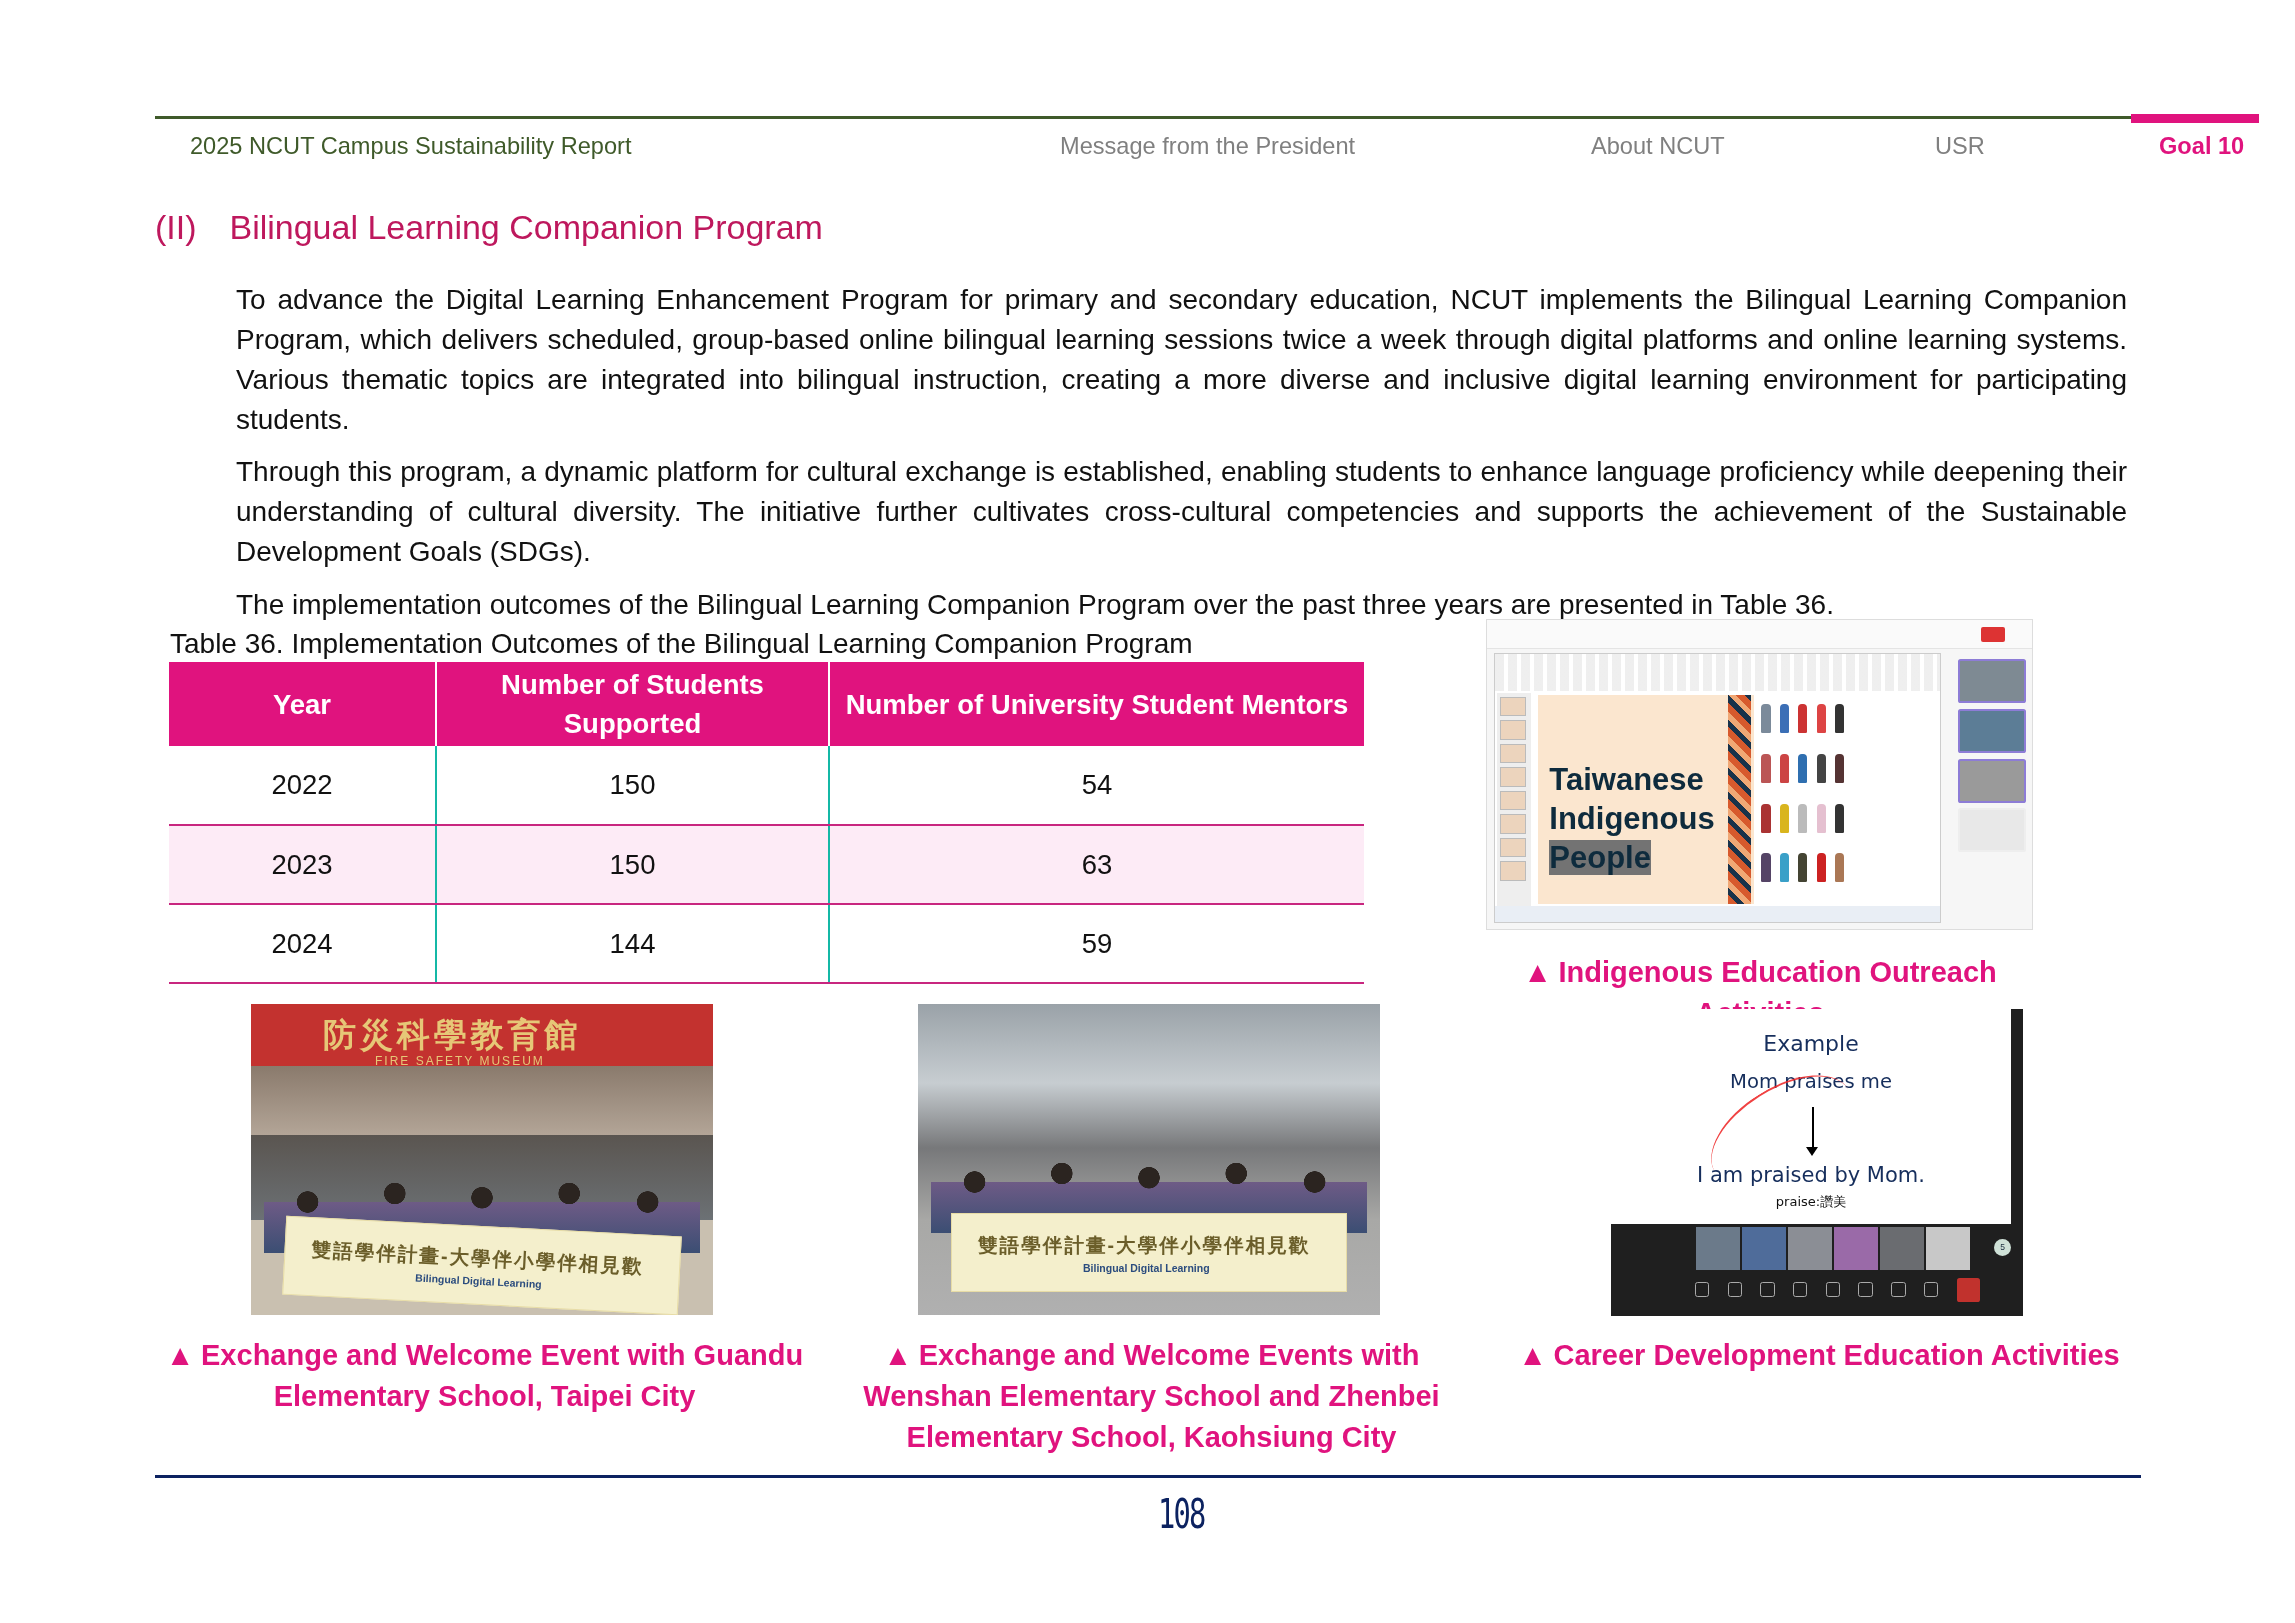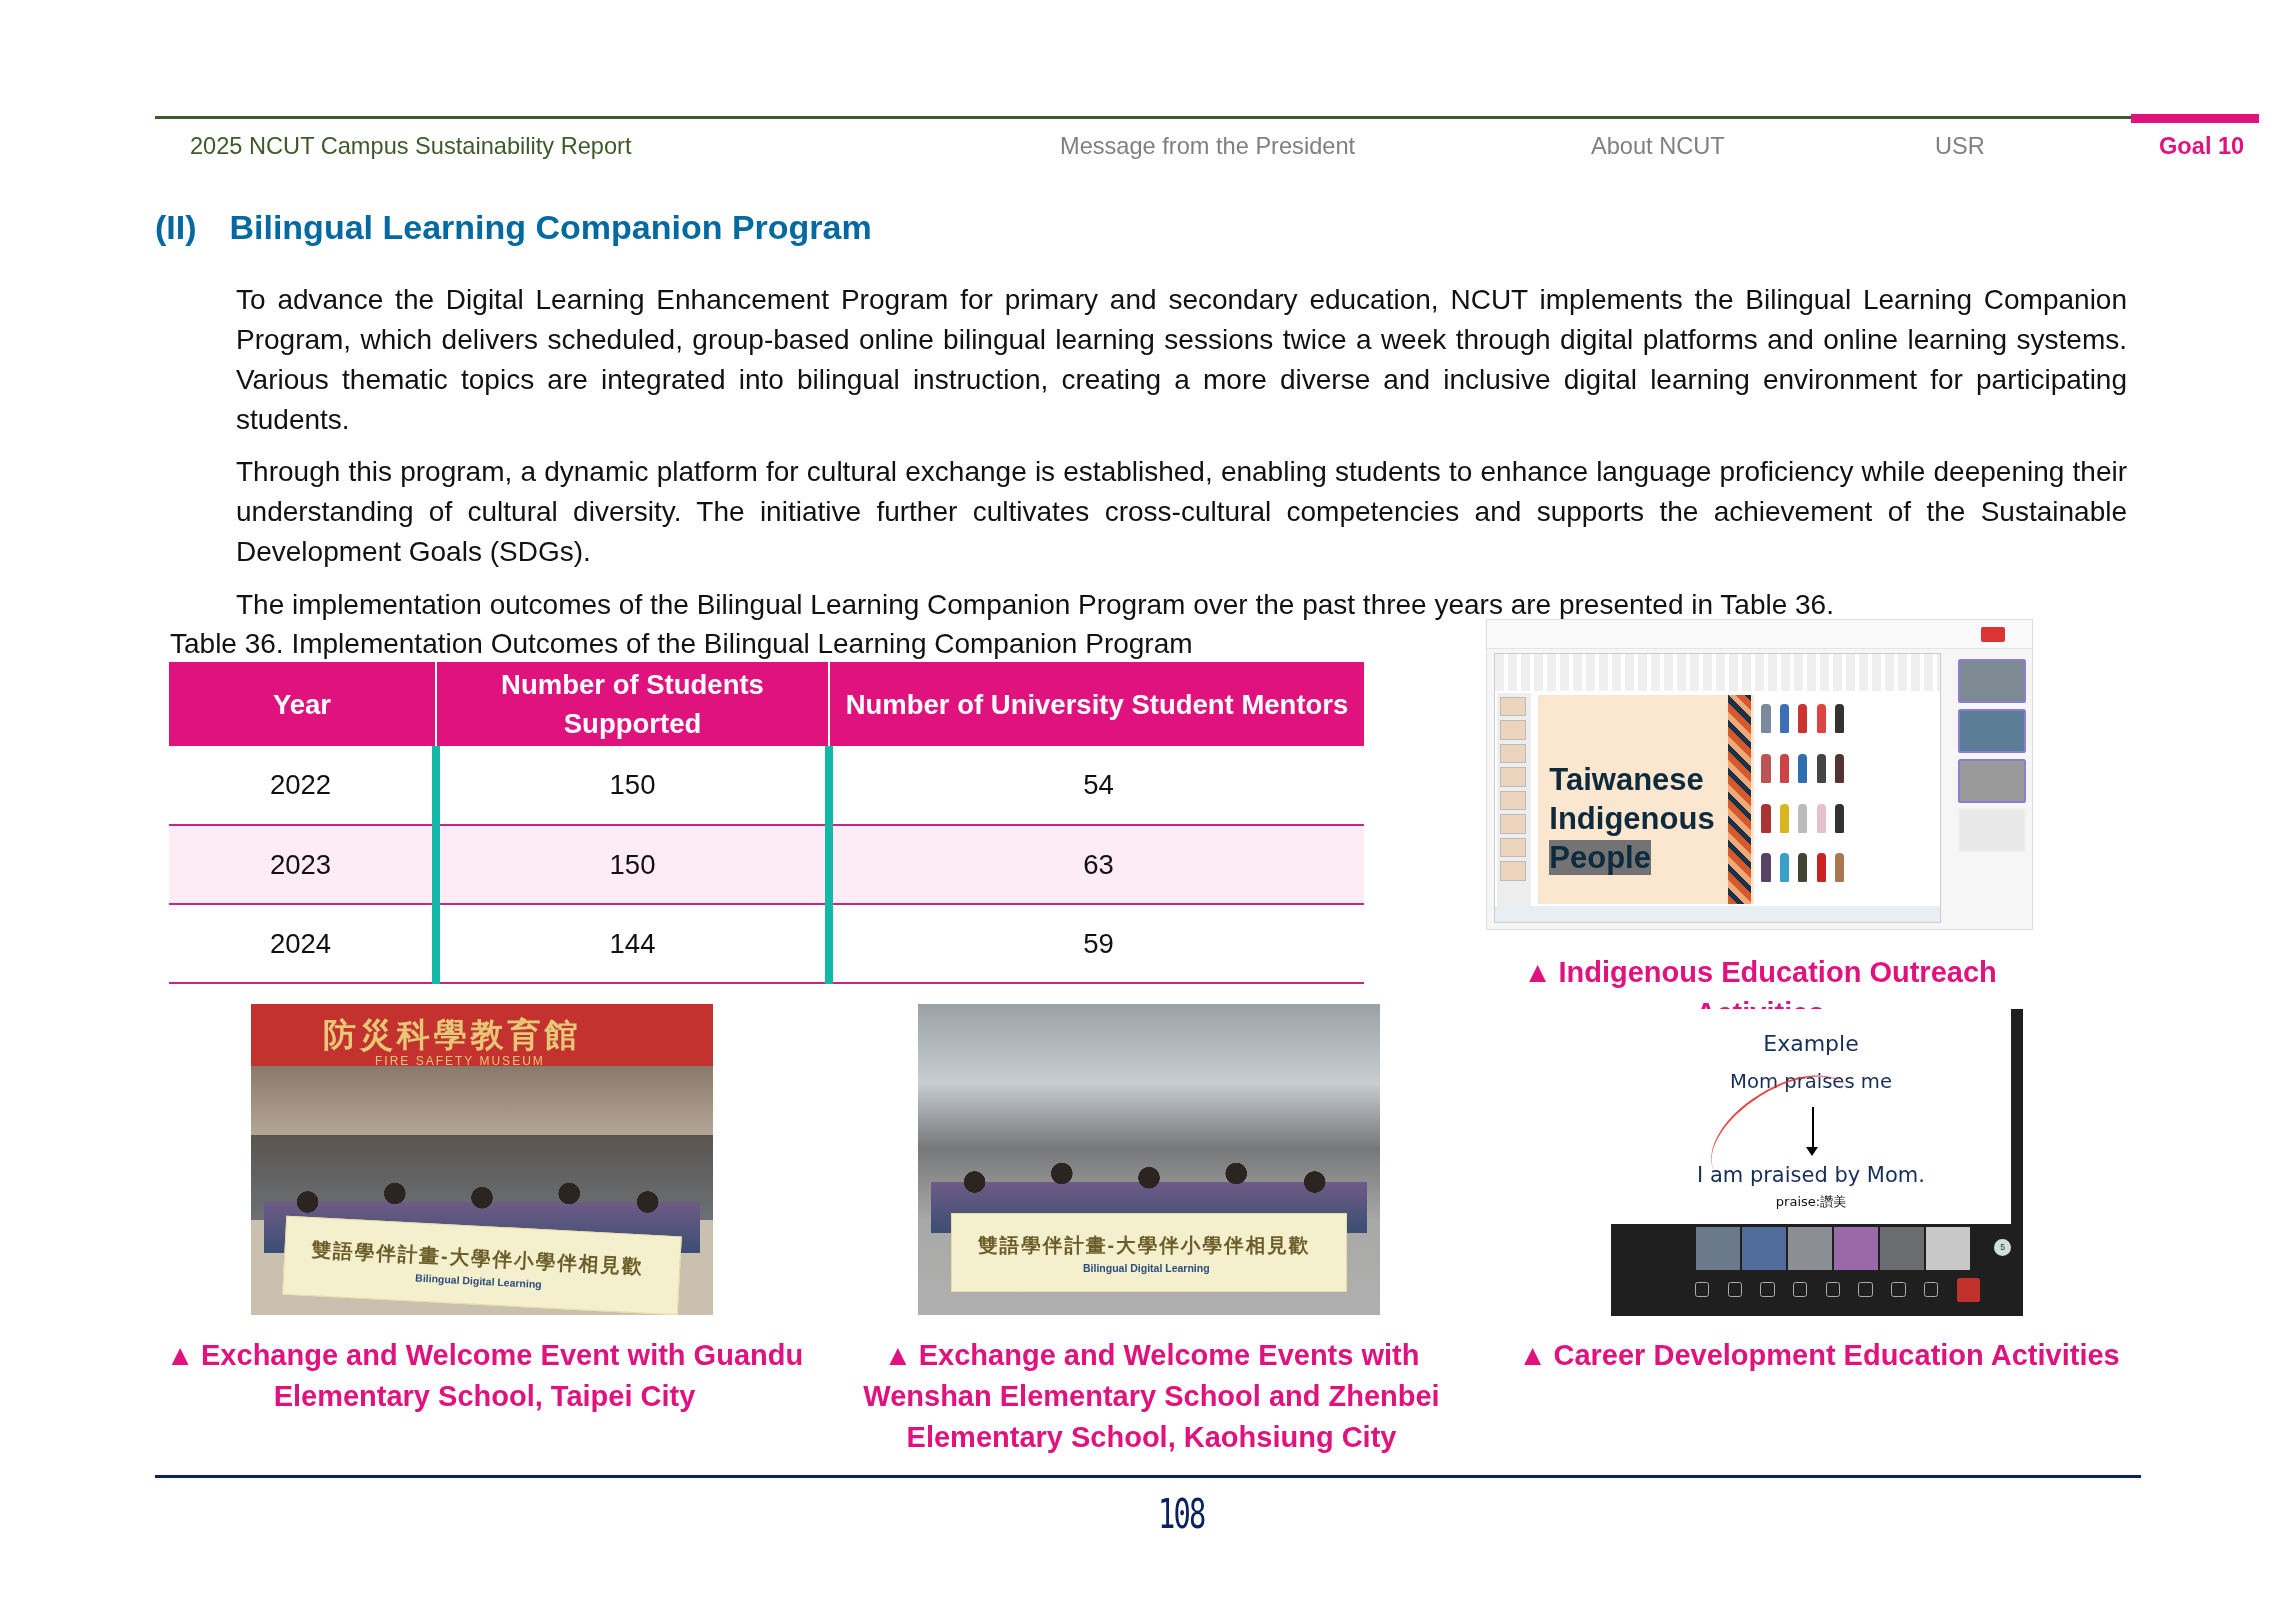--- a/index.html
+++ b/index.html
@@ -8,36 +8,36 @@
 
   
   .hdr-line { position: absolute; left: 155px; top: 116px; width: 1989px; height: 3.3px; background: #3f5a2a; }
   .hdr-accent { position: absolute; left: 2131px; top: 114px; width: 128px; height: 8.5px; background: #e0137e; }
   .hdr-text { position: absolute; top: 131px; font-size: 23.6px; line-height: 30px; }
   .hdr-report { left: 190px; color: #3f5a2a; }
   .hdr-nav { color: #808080; }
   .hdr-goal { color: #e0137e; font-weight: bold; }
 
   
-  .sec-heading { position: absolute; left: 155px; top: 208px; font-size: 34px; font-weight: bold; color: #0369a1; white-space: nowrap; }
+  .sec-heading { position: absolute; left: 155px; top: 208px; font-size: 34px; font-weight: normal; color: #be185d; white-space: nowrap; }
   .sec-heading .num { display: inline-block; width: 65px; }
 
   
   .para { position: absolute; left: 236px; width: 1891px; font-size: 28px; line-height: 40px; text-align: justify; color: #111; margin-top: 8px; }
   .p1 { top: 272px; }
   .p2 { top: 444px; }
   .p3 { top: 577px; }
 
   .tbl-caption { position: absolute; left: 170px; top: 625px; font-size: 28px; line-height: 37px; color: #111; }
 
   
   table.data { position: absolute; left: 169px; top: 662px; width: 1195px; border-collapse: collapse; font-size: 27.5px; }
   table.data th { background: #e0137e; color: #fff; font-weight: bold; height: 84px; line-height: 39px; text-align: center; border-right: 2px solid #fff; }
   table.data th:last-child { border-right: none; }
-  table.data td { height: 79px; text-align: center; border-bottom: 2.6px solid #c8267f; border-right: 8px solid #14b8a6; color: #111; }
+  table.data td { height: 79px; text-align: center; border-bottom: 2.6px solid #c8267f; border-right: 2px solid #14b8a6; color: #111; }
   table.data td:last-child { border-right: none; }
   table.data tr.alt td { background: #fdebf6; }
   .c1 { width: 267px; } .c2 { width: 393px; } .c3 { width: 535px; }
 
   
   .photo { position: absolute; overflow: hidden; }
   .cap { position: absolute; font-size: 29px; font-weight: bold; color: #e0137e; text-align: center; line-height: 41px; }
   .tri { display: inline-block; margin-right: 6.5px; }
 
   

